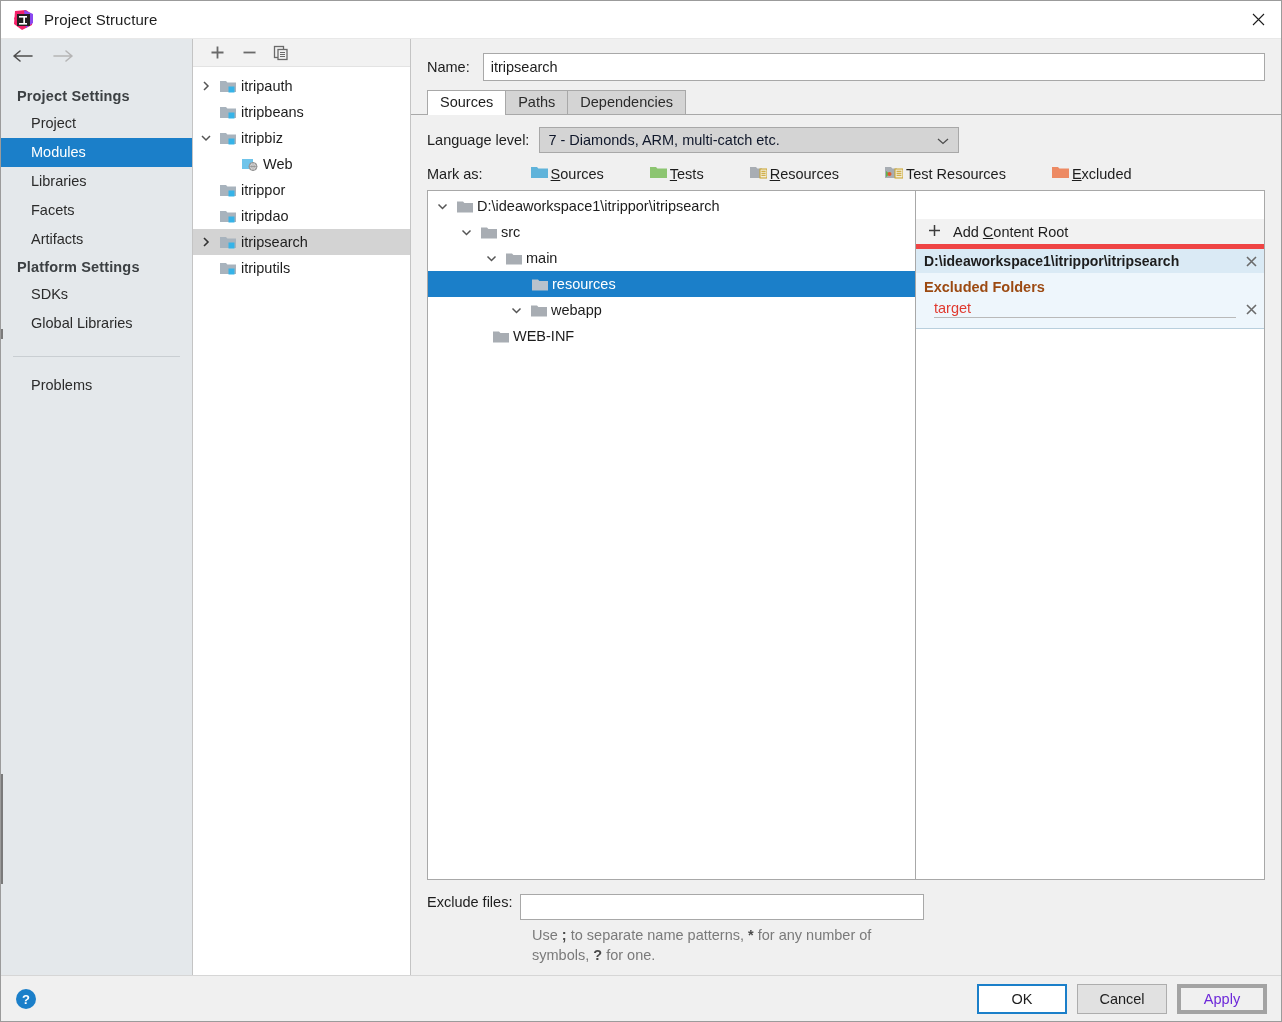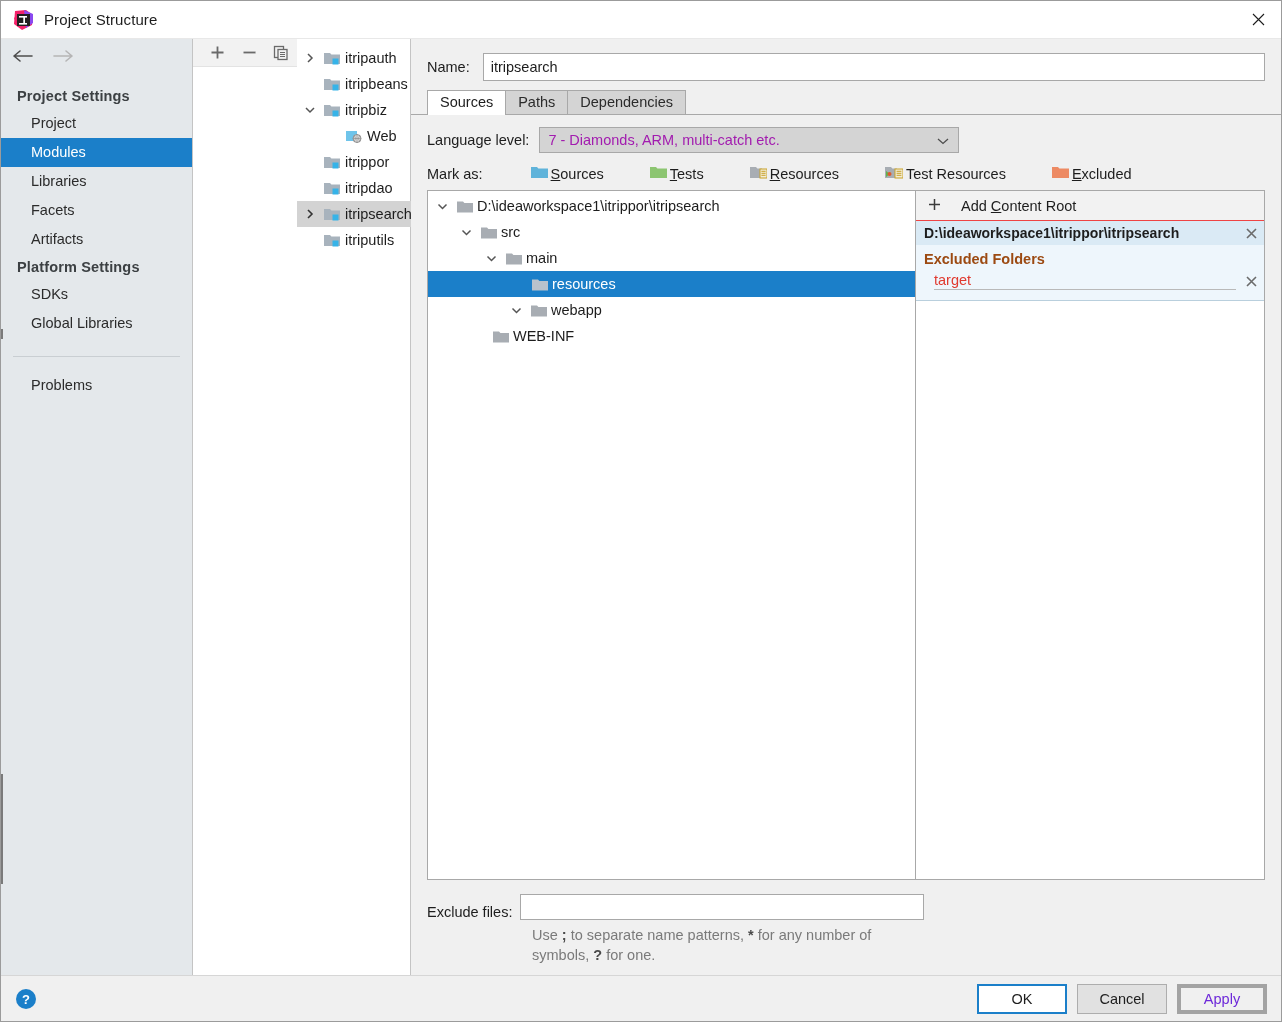--- a/index.html
+++ b/index.html
@@ -109,20 +109,21 @@
     background: #7a7a7a;
   }
 
   
   .modules-col {
     width: 218px;
     flex: 0 0 218px;
     background: #ffffff;
     border-right: 1px solid #c4c4c4;
     display: flex;
+    flex-direction: column;
   }
   .modules-toolbar {
     height: 28px;
     flex: 0 0 28px;
     background: #f2f2f2;
     display: flex;
     align-items: center;
     gap: 0px;
     padding-left: 8px;
     border-bottom: 1px solid #e3e3e3;
@@ -222,21 +223,21 @@
     width: 420px;
     height: 26px;
     background: #d4d4d4;
     border: 1px solid #a8a8a8;
     display: flex;
     align-items: center;
     padding-left: 8px;
     font-size: 14.5px;
     cursor: default;
     position: relative;
-    color: #a21caf;
+    color: #0f172a;
   }
   .combo .chev { position: absolute; right: 9px; top: 50%; transform: translateY(-50%); }
 
   .markas-row {
     display: flex;
     align-items: center;
     padding: 4px 16px 8px 16px;
     flex: 0 0 auto;
     font-size: 14.5px;
     gap: 32px;
@@ -291,22 +292,23 @@
   }
   .add-root {
     height: 30px;
     flex: 0 0 30px;
     display: flex;
     align-items: center;
     padding-left: 12px;
     background: #f2f2f2;
     font-size: 14.5px;
     cursor: default;
-    gap: 20px;
-    border-bottom: 1px solid #ef4444;
+    gap: 12px;
+    border-bottom: 5px solid #ef4444;
+    margin-top: 28px;
   }
   .cr-block { border-bottom: 1px solid #b9cfdd; }
   .cr-header {
     background: #daeaf5;
     height: 24px;
     display: flex;
     align-items: center;
     padding: 0 4px 0 8px;
     font-weight: bold;
     font-size: 14px;
@@ -338,21 +340,21 @@
     width: 18px; height: 18px;
     display: flex; align-items: center; justify-content: center;
     cursor: default;
     flex: 0 0 18px;
   }
 
   .exclude-area {
     flex: 0 0 auto;
     padding: 14px 16px 10px 16px;
   }
-  .exclude-row { display: flex; align-items: flex-end; }
+  .exclude-row { display: flex; align-items: flex-start; }
   .exclude-label { font-size: 14.5px; margin-right: 8px; }
   .exclude-input {
     width: 404px;
     height: 26px;
     border: 1px solid #a8a8a8;
     background: #ffffff;
     font-family: "Liberation Sans", sans-serif;
     font-size: 14.5px;
     padding: 0 6px;
     outline: none;

